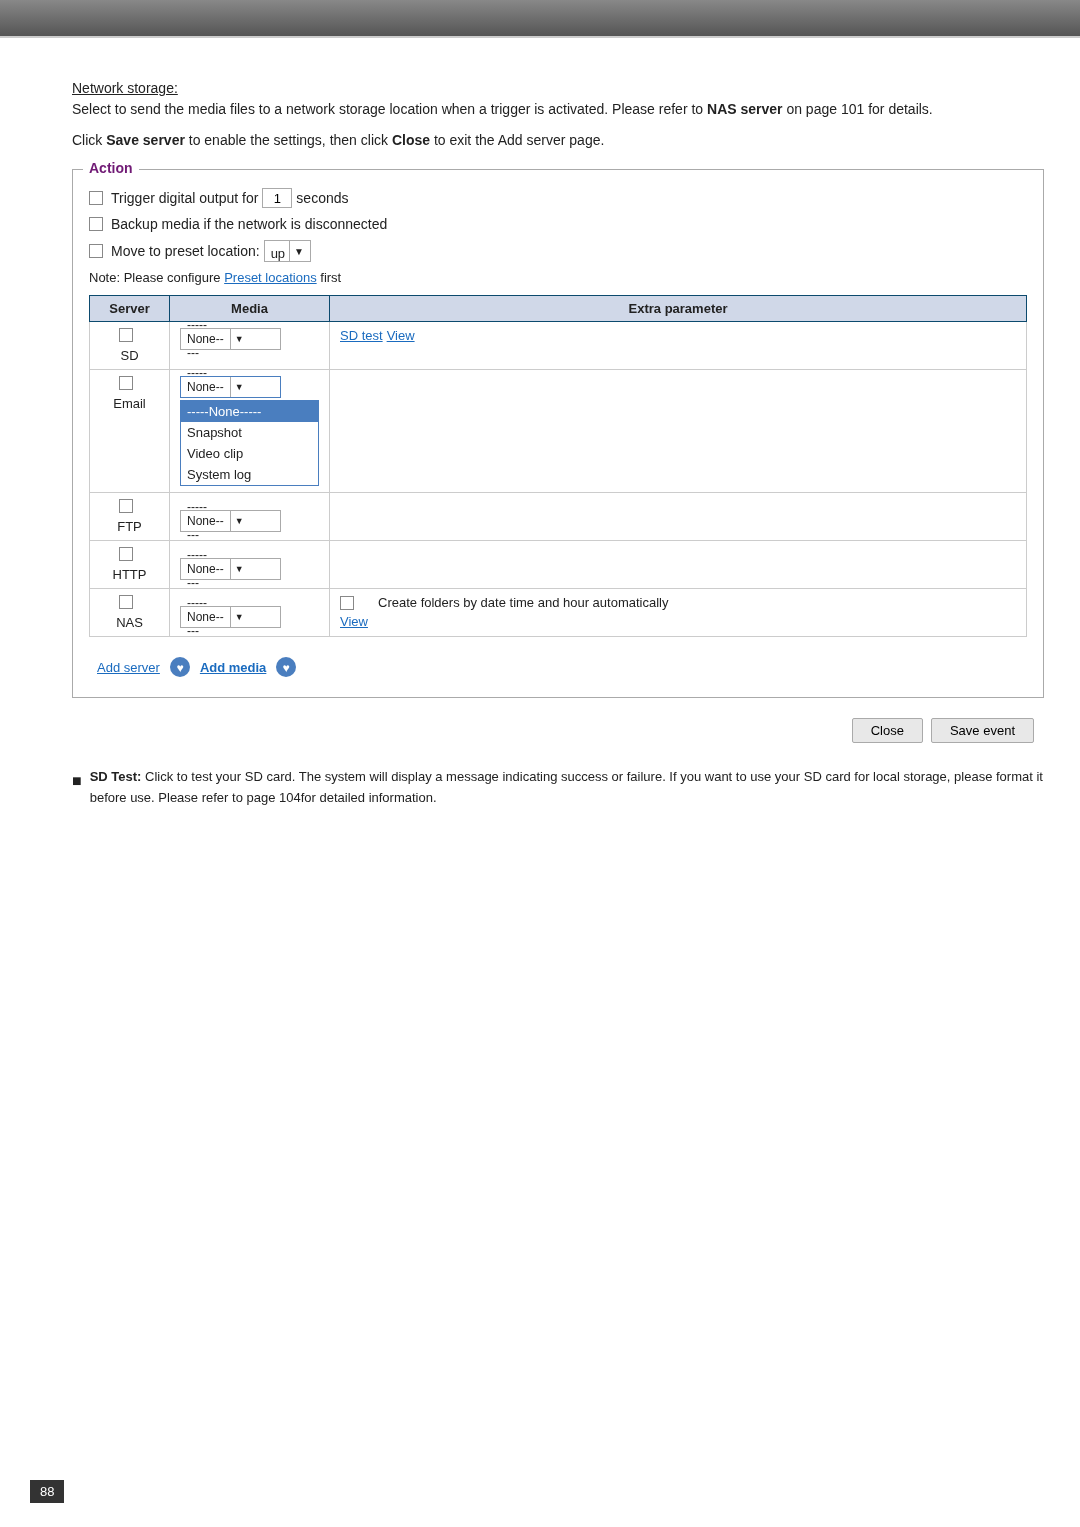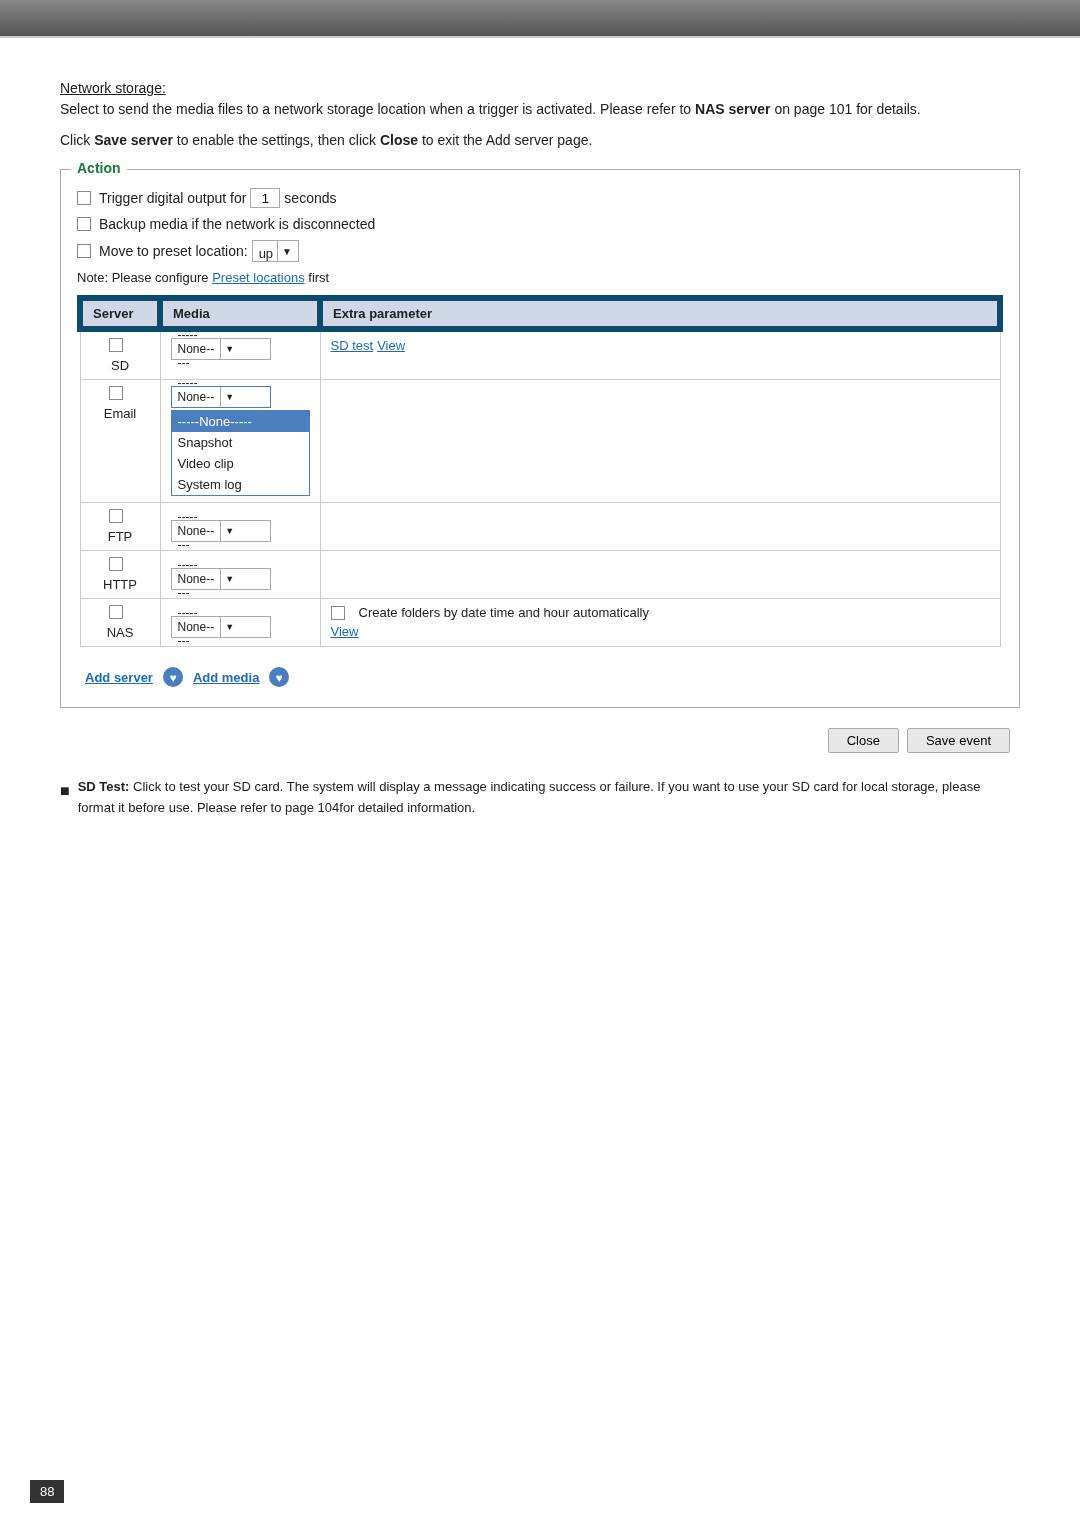--- a/index.html
+++ b/index.html
@@ -16,21 +16,22 @@
       height: 36px;
       background: linear-gradient(to bottom, #888, #555);
       width: 100%;
     }
     .separator-line {
       height: 2px;
       background: #ccc;
       width: 100%;
     }
     .content {
-      padding: 40px 60px 60px 60px;
+      padding: 40px 36px 60px 60px;
+      margin-left: 12px;
     }
     .network-storage-title {
       text-decoration: underline;
       font-weight: normal;
       display: inline;
     }
     .intro-text {
       margin-bottom: 10px;
       line-height: 1.5;
     }
@@ -43,21 +44,21 @@
       padding: 14px 16px 16px 16px;
       margin-bottom: 20px;
       position: relative;
     }
     .action-label {
       position: absolute;
       top: -10px;
       left: 10px;
       background: #fff;
       padding: 0 6px;
-      color: #15803d;
+      color: #701a75;
       font-weight: bold;
       font-size: 14px;
     }
     .action-row {
       display: flex;
       align-items: center;
       margin-bottom: 8px;
       margin-top: 4px;
     }
     .checkbox {
@@ -107,25 +108,25 @@
       text-align: center;
     }
     
     .media-table {
       width: 100%;
       border-collapse: collapse;
       margin-bottom: 14px;
     }
     .media-table th {
       background: #d0d8e8;
-      border: 6px solid #0c4a6e;
+      border: 1px solid #0c4a6e;
       padding: 5px 10px;
       font-weight: bold;
       font-size: 13px;
-      text-align: left;
+      text-align: center;
     }
     .media-table td {
       border: 1px solid #ccc;
       padding: 6px 10px;
       font-size: 13px;
       vertical-align: top;
     }
     .media-table .col-server { width: 80px; }
     .media-table .col-media { width: 160px; }
     .media-table .col-extra { }
@@ -183,21 +184,21 @@
       margin-bottom: 2px;
     }
     
     .nas-extra {
       display: flex;
       flex-direction: column;
     }
     .nas-check-row {
       display: flex;
       align-items: center;
-      gap: 6px;
+      gap: 16px;
       margin-bottom: 4px;
     }
     .view-link { color: #1a6bbf; text-decoration: underline; cursor: pointer; }
     
     .add-row {
       display: flex;
       align-items: center;
       gap: 10px;
       padding: 6px 0 4px 8px;
     }
@@ -205,21 +206,20 @@
       display: inline-flex;
       align-items: center;
       gap: 4px;
       color: #1a6bbf;
       text-decoration: underline;
       cursor: pointer;
       font-size: 13px;
       background: none;
       border: none;
       padding: 0;
-      font-weight: bold;
     }
     .heart-svg {
       width: 20px;
       height: 20px;
     }
     
     .bottom-actions {
       display: flex;
       justify-content: flex-end;
       gap: 8px;

